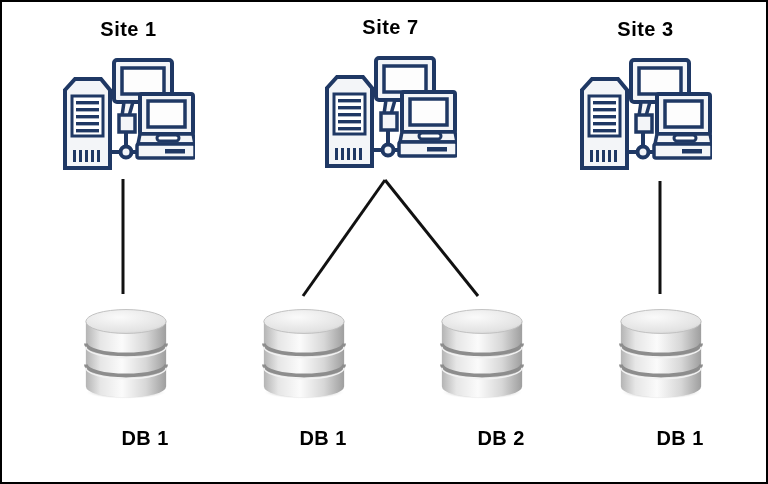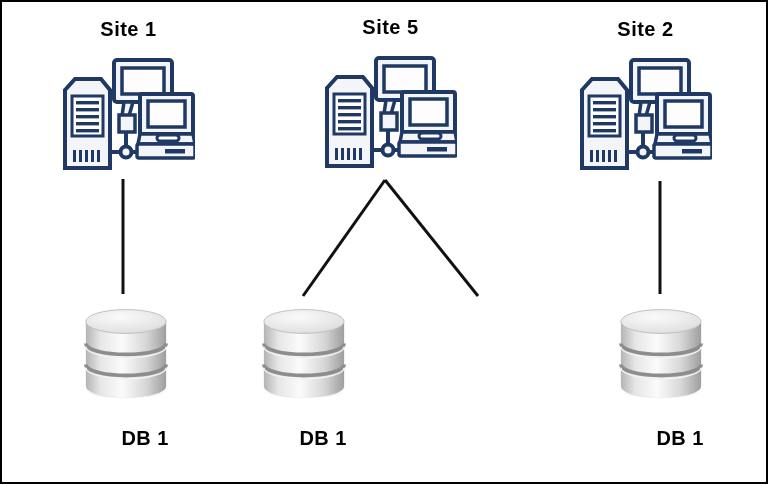--- a/index.html
+++ b/index.html
@@ -114,44 +114,50 @@
     <line x1="658" y1="179" x2="658" y2="292" stroke="#111111" stroke-width="3"></line>
   </svg>
 
   <div class="site s1">
     <div class="site-label">Site 1</div>
     <svg class="pc-svg">
         <use href="#pcIcon"></use>
       </svg>
   </div>
   <div class="site s2">
-    <div class="site-label">Site 5</div>
+    <div class="site-label">Site 7</div>
     <svg class="pc-svg">
         <use href="#pcIcon"></use>
       </svg>
   </div>
   <div class="site s3">
-    <div class="site-label">Site 2</div>
+    <div class="site-label">Site 3</div>
     <svg class="pc-svg">
         <use href="#pcIcon"></use>
       </svg>
   </div>
 
   <div class="db d1">
     <svg class="db-svg">
         <use href="#dbIcon"></use>
       </svg>
     <div class="db-label">DB 1</div>
   </div>
   <div class="db d2">
     <svg class="db-svg">
         <use href="#dbIcon"></use>
       </svg>
     <div class="db-label">DB 1</div>
   </div>
+  <div class="db d3">
+    <svg class="db-svg">
+        <use href="#dbIcon"></use>
+      </svg>
+    <div class="db-label">DB 2</div>
+  </div>
   <div class="db d4">
     <svg class="db-svg">
         <use href="#dbIcon"></use>
       </svg>
     <div class="db-label">DB 1</div>
   </div>
 
 </div>
 
 </body></html>

